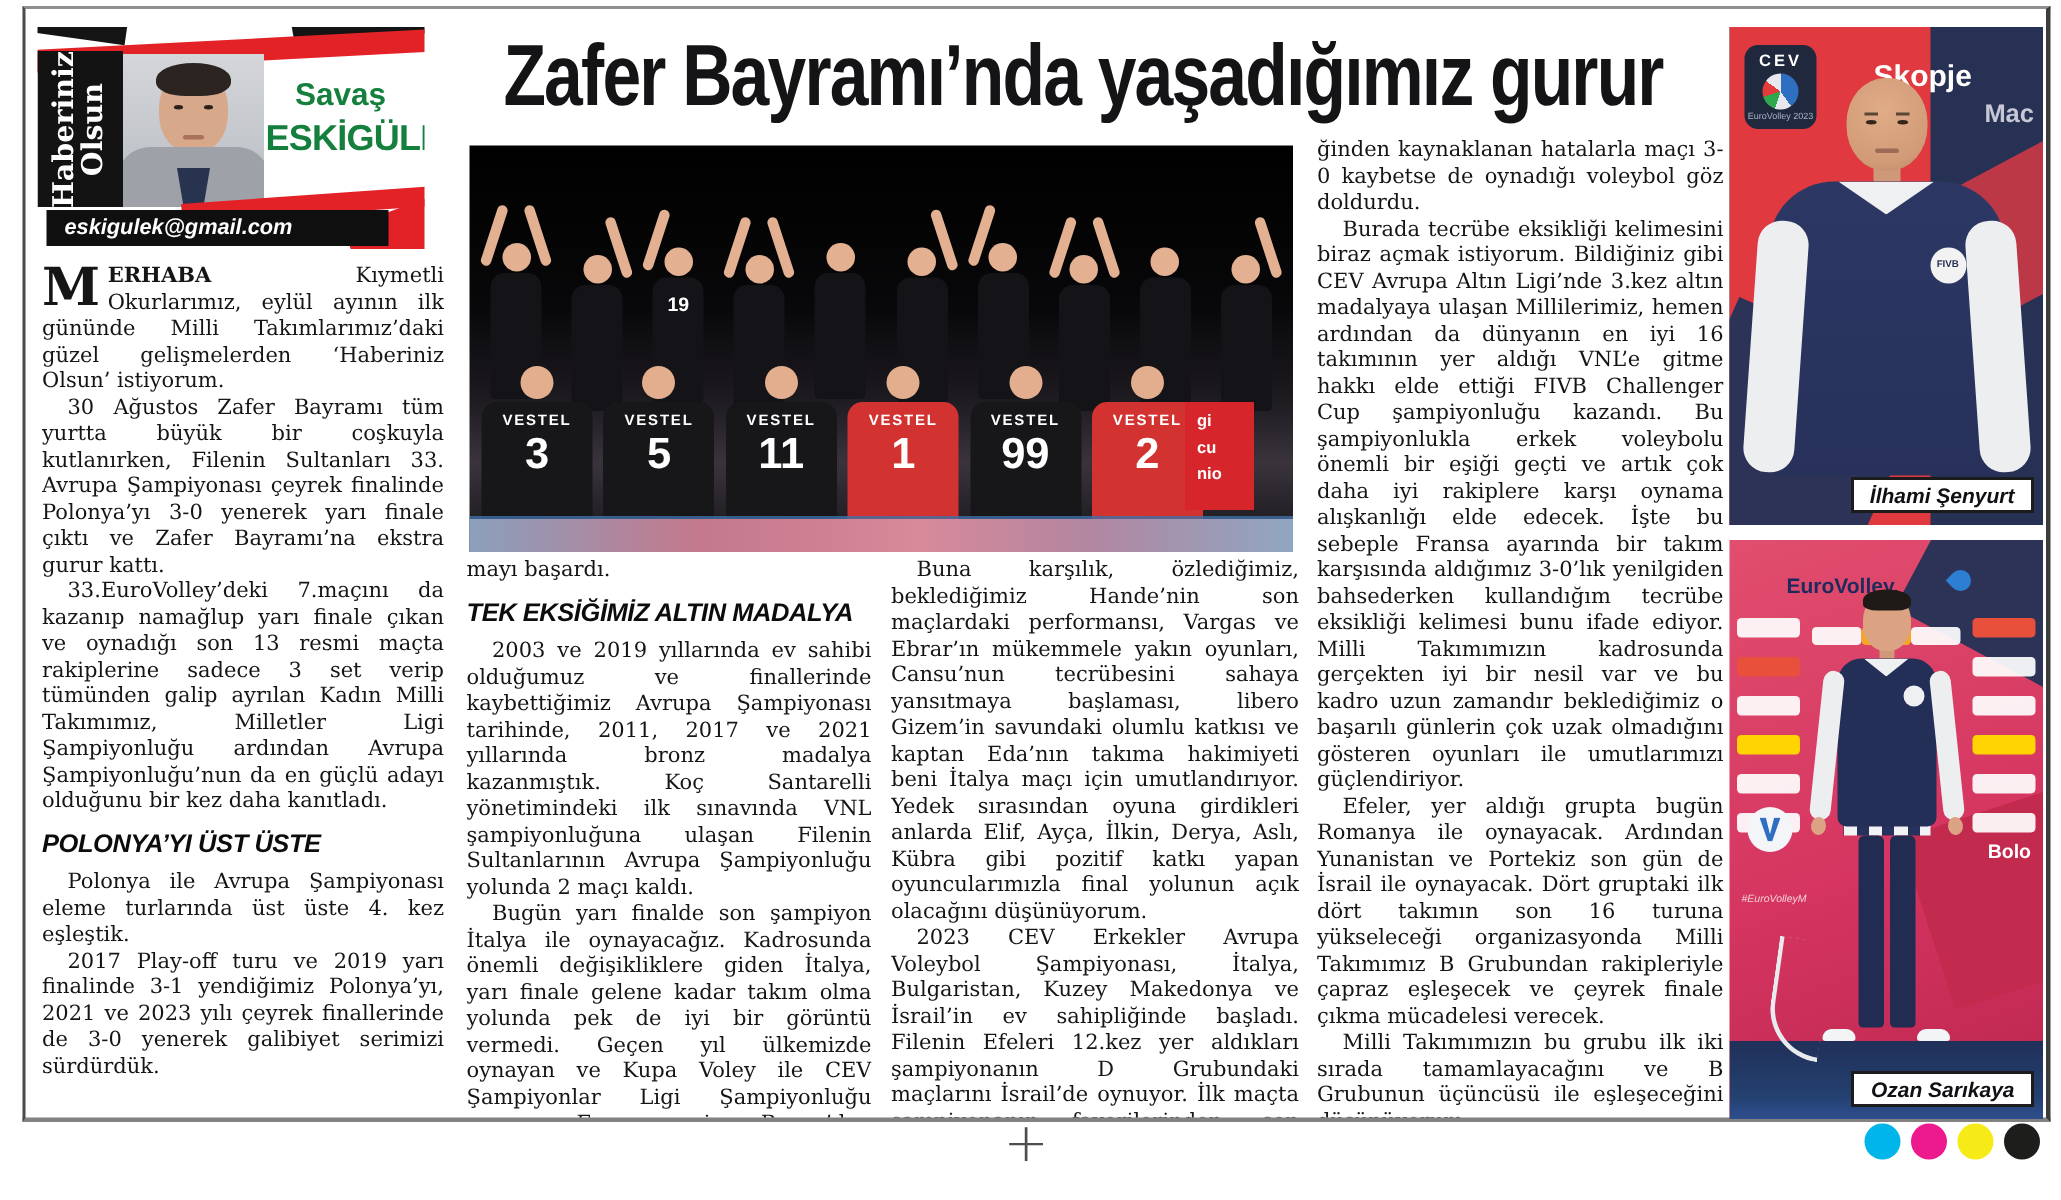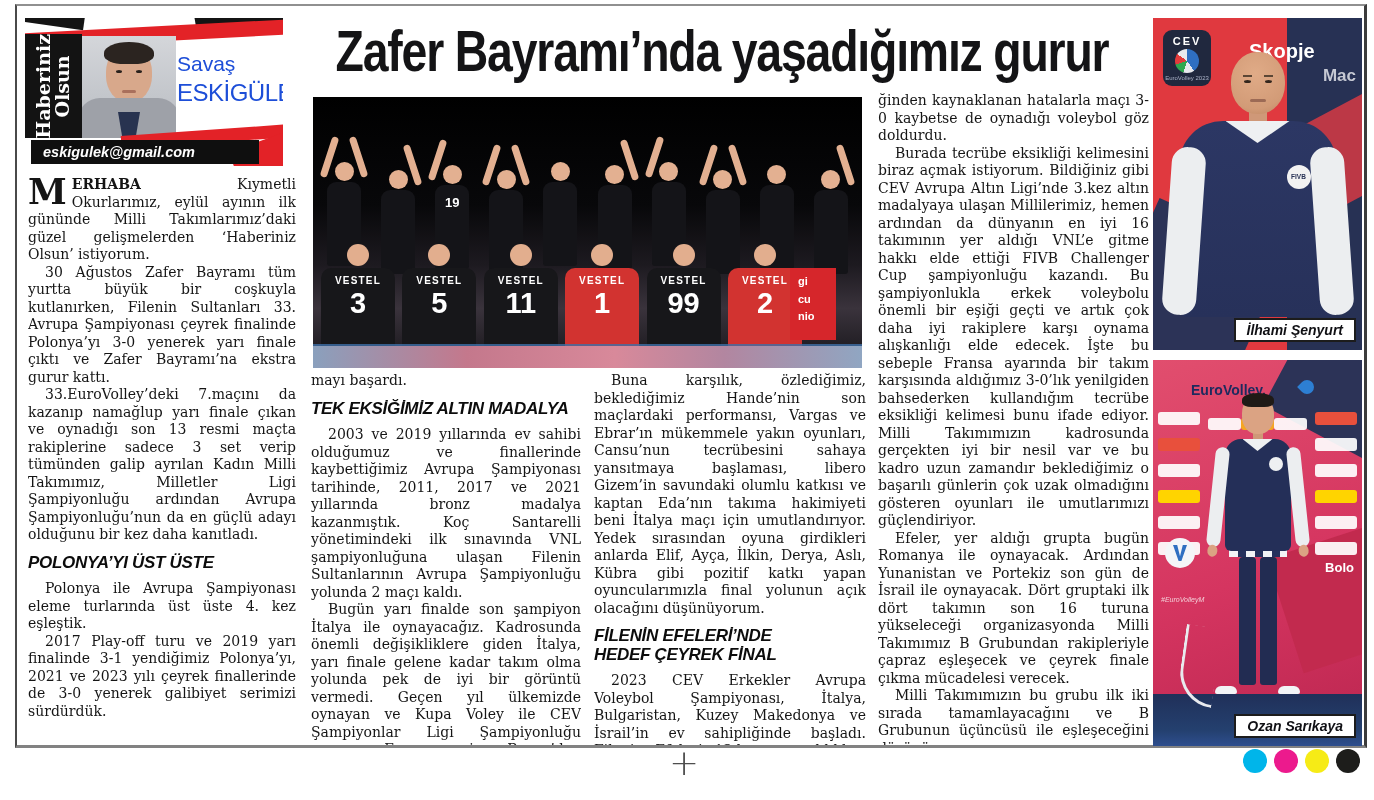--- a/index.html
+++ b/index.html
@@ -34,22 +34,22 @@
   .cb-photo { position:absolute; left:57px; top:18px; width:94px; bottom:28px;
     background:linear-gradient(180deg,#d4d6da 0%,#c3c6cb 60%,#b5b8be 100%); overflow:hidden; }
   .cb-face { position:relative; width:46px; height:56px; border-radius:46%; background:#d8a88b; margin:10px auto 0; }
   .cb-hair { position:absolute; left:-2px; top:-4px; width:50px; height:22px; border-radius:50% 50% 40% 40%; background:#2b2420; }
   .cb-eye { position:absolute; top:24px; width:6px; height:3px; border-radius:50%; background:#2a211c; }
   .cb-eye.l { left:10px; } .cb-eye.r { right:10px; }
   .cb-mouth { position:absolute; left:16px; bottom:9px; width:14px; height:3px; border-radius:2px; background:#a9705c; }
   .cb-jacket { position:absolute; left:-4px; bottom:0; width:102px; height:40px; background:#9ea1a8; border-radius:22px 22px 0 0; }
   .cb-shirt { position:absolute; left:36px; bottom:0; width:22px; height:26px; background:#283350;
     clip-path:polygon(0 0,100% 0,80% 100%,20% 100%); }
-  .cb-name { position:absolute; left:152px; right:6px; top:32px; text-align:left;
-    font-family:"Liberation Sans", sans-serif; font-weight:normal; color:#1d4ed8; line-height:1.3; }
+  .cb-name { position:absolute; left:152px; right:6px; top:32px; text-align:center;
+    font-family:"Liberation Sans", sans-serif; font-weight:bold; color:#15803d; line-height:1.3; }
   .cb-name .fn { font-size:21px; display:block; }
   .cb-name .ln { font-size:24px; display:block; letter-spacing:-0.5px; }
   .cb-redbot { position:absolute; right:-8px; bottom:23px; width:170px; height:13px; background:#e32227; transform:rotate(-4deg); }
   .cb-redcorner { position:absolute; right:-16px; bottom:-10px; width:66px; height:36px; background:#e32227; transform:rotate(-20deg); }
   .cb-email { position:absolute; left:6px; right:24px; bottom:2px; height:24px; background:#0f0f0f;
     display:flex; align-items:center; padding-left:12px; color:#fff; font-family:"Liberation Sans", sans-serif;
     font-weight:bold; font-style:italic; font-size:14.5px; }
   
   .col { position:absolute; font-size:14px; line-height:1.25; text-align:justify; overflow:hidden; }
   .col p { margin:0; text-indent:17px; }
@@ -331,24 +331,20 @@
 
 <div class="col col2">
   <p class="ni">mayı başardı.</p>
   <h3>TEK EKSİĞİMİZ ALTIN MADALYA</h3>
   <p>2003 ve 2019 yıllarında ev sahibi olduğumuz ve finallerinde kaybettiğimiz Avrupa Şampiyonası tarihinde, 2011, 2017 ve 2021 yıllarında bronz madalya kazanmıştık. Koç Santarelli yönetimindeki ilk sınavında VNL şampiyonluğuna ulaşan Filenin Sultanlarının Avrupa Şampiyonluğu yolunda 2 maçı kaldı.</p>
   <p>Bugün yarı finalde son şampiyon İtalya ile oynayacağız. Kadrosunda önemli değişikliklere giden İtalya, yarı finale gelene kadar takım olma yolunda pek de iyi bir görüntü vermedi. Geçen yıl ülkemizde oynayan ve Kupa Voley ile CEV Şampiyonlar Ligi Şampiyonluğu yaşayan Egonu yerine Rusya’dan devşirdiği Ekaterina Antropova’yı oynatması ve Milli Takımımızın koçu Santarelli’nin karısı da olan libero Monica De Gennaro’nun kadroda yer almaması son şampiyonu zorluyor.</p>
 </div>
 
 <div class="col col3">
   <p>Buna karşılık, özlediğimiz, beklediğimiz Hande’nin son maçlardaki performansı, Vargas ve Ebrar’ın mükemmele yakın oyunları, Cansu’nun tecrübesini sahaya yansıtmaya başlaması, libero Gizem’in savundaki olumlu katkısı ve kaptan Eda’nın takıma hakimiyeti beni İtalya maçı için umutlandırıyor. Yedek sırasından oyuna girdikleri anlarda Elif, Ayça, İlkin, Derya, Aslı, Kübra gibi pozitif katkı yapan oyuncularımızla final yolunun açık olacağını düşünüyorum.</p>
-  <h3>
-    <span>FİLENİN EFELERİ’NDE</span>
-    <span>HEDEF ÇEYREK FİNAL</span>
-  </h3>
   <p>2023 CEV Erkekler Avrupa Voleybol Şampiyonası, İtalya, Bulgaristan, Kuzey Makedonya ve İsrail’in ev sahipliğinde başladı. Filenin Efeleri 12.kez yer aldıkları şampiyonanın D Grubundaki maçlarını İsrail’de oynuyor. İlk maçta şampiyonanın favorilerinden, son olimpiyat şampiyonu Fransa’yla karşılaşan Milli Takımımız, başa baş giden setlerin kırılma anlarındaki tecrübe eksikli-</p>
 </div>
 
 <div class="col col4">
   <p class="ni">ğinden kaynaklanan hatalarla maçı 3-0 kaybetse de oynadığı voleybol göz doldurdu.</p>
   <p>Burada tecrübe eksikliği kelimesini biraz açmak istiyorum. Bildiğiniz gibi CEV Avrupa Altın Ligi’nde 3.kez altın madalyaya ulaşan Millilerimiz, hemen ardından da dünyanın en iyi 16 takımının yer aldığı VNL’e gitme hakkı elde ettiği FIVB Challenger Cup şampiyonluğu kazandı. Bu şampiyonlukla erkek voleybolu önemli bir eşiği geçti ve artık çok daha iyi rakiplere karşı oynama alışkanlığı elde edecek. İşte bu sebeple Fransa ayarında bir takım karşısında aldığımız 3-0’lık yenilgiden bahsederken kullandığım tecrübe eksikliği kelimesi bunu ifade ediyor. Milli Takımımızın kadrosunda gerçekten iyi bir nesil var ve bu kadro uzun zamandır beklediğimiz o başarılı günlerin çok uzak olmadığını gösteren oyunları ile umutlarımızı güçlendiriyor.</p>
   <p>Efeler, yer aldığı grupta bugün Romanya ile oynayacak. Ardından Yunanistan ve Portekiz son gün de İsrail ile oynayacak. Dört gruptaki ilk dört takımın son 16 turuna yükseleceği organizasyonda Milli Takımımız B Grubundan rakipleriyle çapraz eşleşecek ve çeyrek finale çıkma mücadelesi verecek.</p>
   <p>Milli Takımımızın bu grubu ilk iki sırada tamamlayacağını ve B Grubunun üçüncüsü ile eşleşeceğini düşünüyorum.</p>
 
 </div>

